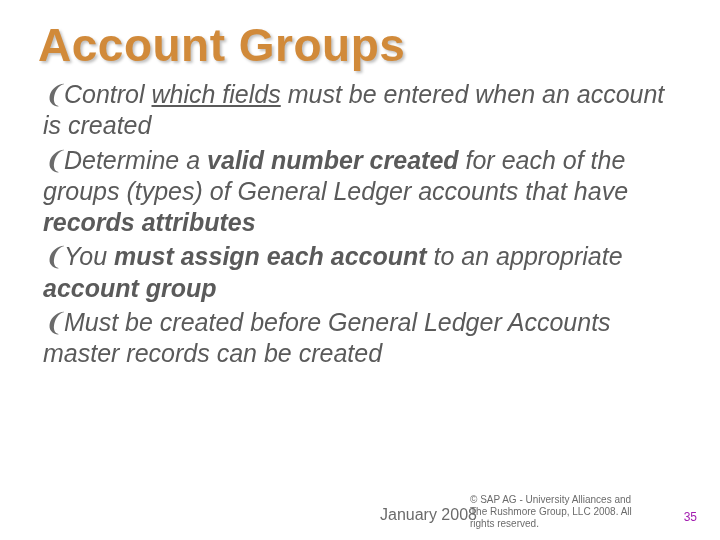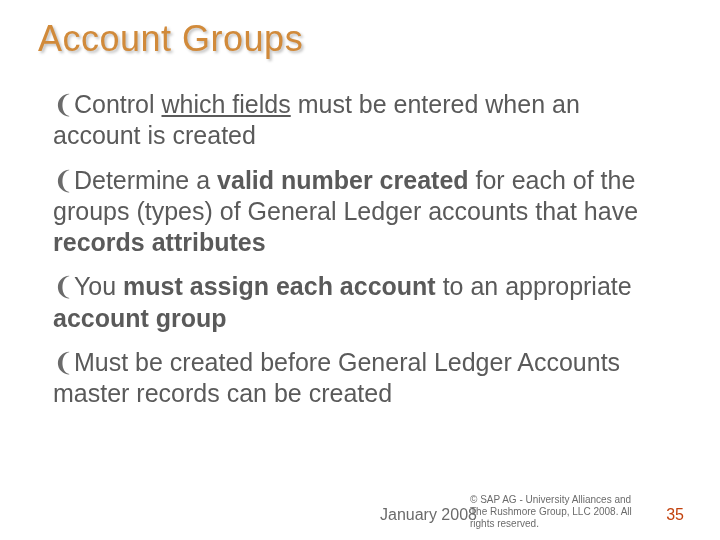--- a/index.html
+++ b/index.html
@@ -14,38 +14,39 @@
   .slide {
     position: relative;
     width: 720px;
     height: 540px;
     box-sizing: border-box;
   }
   .title {
     position: absolute;
     left: 38px;
     top: 18px;
-    font-size: 36px;
-    font-weight: 400;
+    font-size: 46px;
+    font-weight: 700;
     color: #d18a3a;
     letter-spacing: 0.5px;
     text-shadow: 2px 2px 3px rgba(0,0,0,0.25);
     text-align: center;
   }
   .body {
     position: absolute;
     left: 40px;
     top: 76px;
     width: 640px;
     color: #5a5a5a;
     font-size: 25px;
     line-height: 1.25;
   }
   .body .line {
-    margin: 13px;
+    margin: 3px;
+    font-style: italic;
   }
   .bullet-glyph {
     font-family: "Segoe Script", "Comic Sans MS", cursive;
     color: #6b6b6b;
     font-size: 25px;
   }
   .b { font-weight: 700; }
   .u { text-decoration: underline; }
   .footer {
     position: absolute;
@@ -66,24 +67,24 @@
     left: 470px;
     bottom: 4px;
     width: 170px;
     font-size: 10px;
     line-height: 1.2;
     color: #6b6b6b;
     margin-top: 44px;
   }
   .page-num {
     position: absolute;
-    right: 36px;
+    right: 23px;
     bottom: 10px;
-    font-size: 16px;
-    color: #c2410c;
+    font-size: 12px;
+    color: #a21caf;
   }
 </style>
 </head>
 <body>
 
 <div class="slide">
 
   <div class="title">Account Groups</div>
 
   <div class="body">

